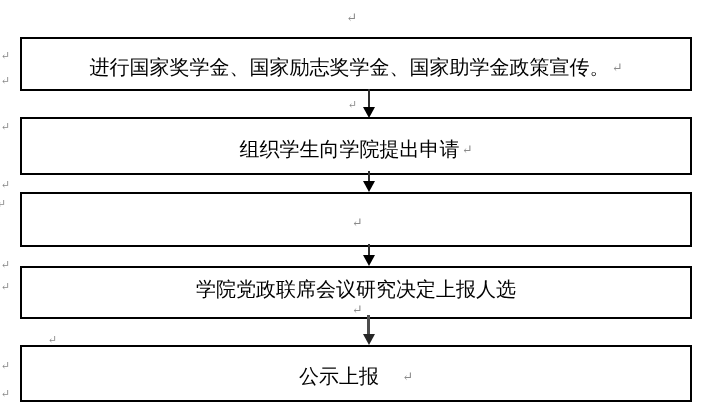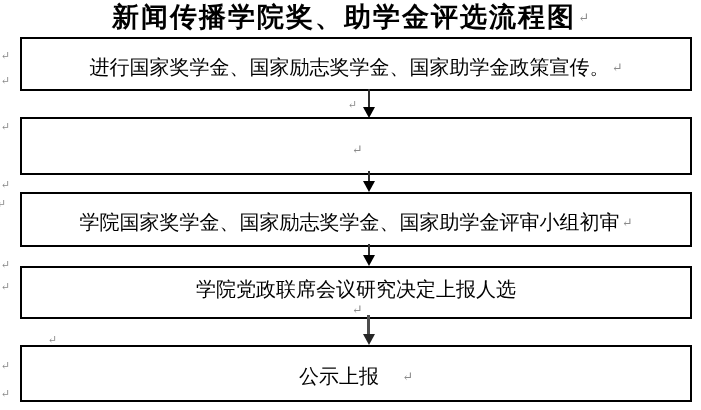--- a/index.html
+++ b/index.html
@@ -32,35 +32,34 @@
   }
   .arrow.thick .shaft{width:3px;background:#4d4d4d;}
   .arrow.thick .head{border-top-color:#262626;}
 </style>
 </head>
 <body>
 
 <div class="page">
 
   <div class="title">
-    <span>新闻传播学院奖、助学金评选流程图</span>
       <span class="pmark">↵</span>
   </div>
 
   <div class="box" style="top:37px;height:44px;">
     <span>进行国家奖学金、国家励志奖学金、国家助学金政策宣传。</span>
       <span class="pmark">↵</span>
   </div>
 
   <div class="box" style="top:117px;height:48px;">
+    <span>组织学生向学院提出申请</span>
       <span class="pmark">↵</span>
   </div>
 
   <div class="box" style="top:192px;height:45px;">
-    <span>学院国家奖学金、国家励志奖学金、国家助学金评审小组初审</span>
       <span class="pmark">↵</span>
   </div>
 
   <div class="box" style="top:266px;height:43px;flex-direction:column;">
     <span>学院党政联席会议研究决定上报人选</span>
       <span class="pmark">↵</span>
   </div>
 
   <div class="box" style="top:345px;height:47px;gap:21px;">
     <span>公示上报</span>

